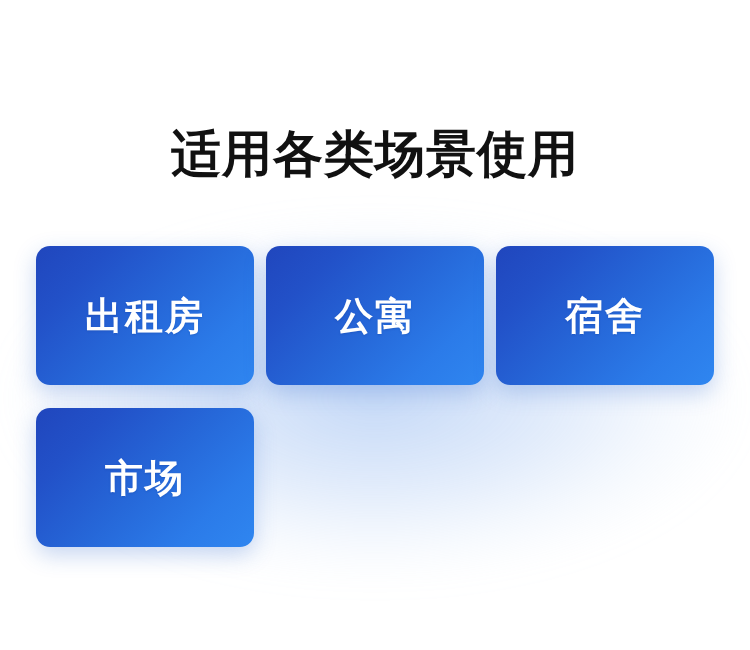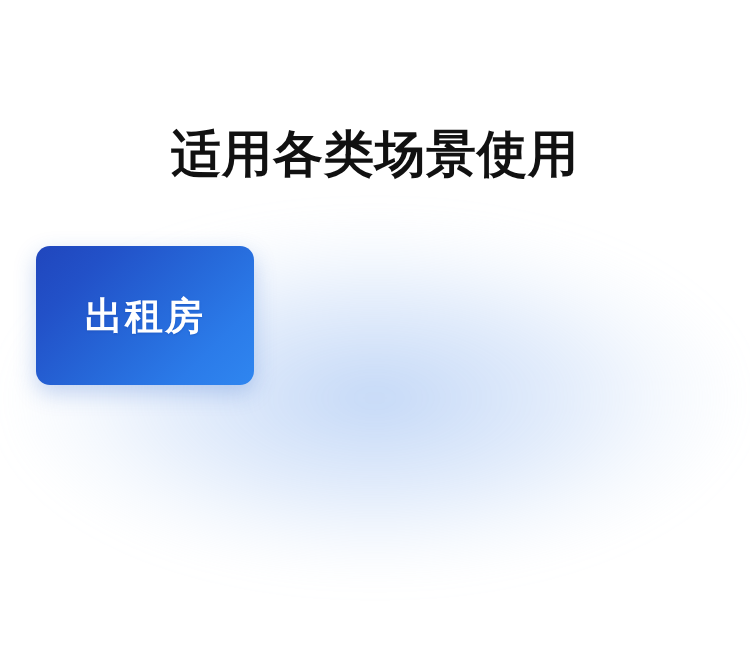--- a/index.html
+++ b/index.html
@@ -106,20 +106,29 @@
   </div>
 
   <div class="grid-glow"></div>
 
   <div class="card-grid">
 
     <div class="scene-card">
       <span class="scene-card-label">出租房</span>
     </div>
 
+    <div class="scene-card">
+      <span class="scene-card-label">公寓</span>
+    </div>
 
 
+    <div class="scene-card">
+      <span class="scene-card-label">宿舍</span>
+    </div>
 
 
+    <div class="scene-card">
+      <span class="scene-card-label">市场</span>
+    </div>
 
   </div>
 
 </div>
 
 </body></html>

